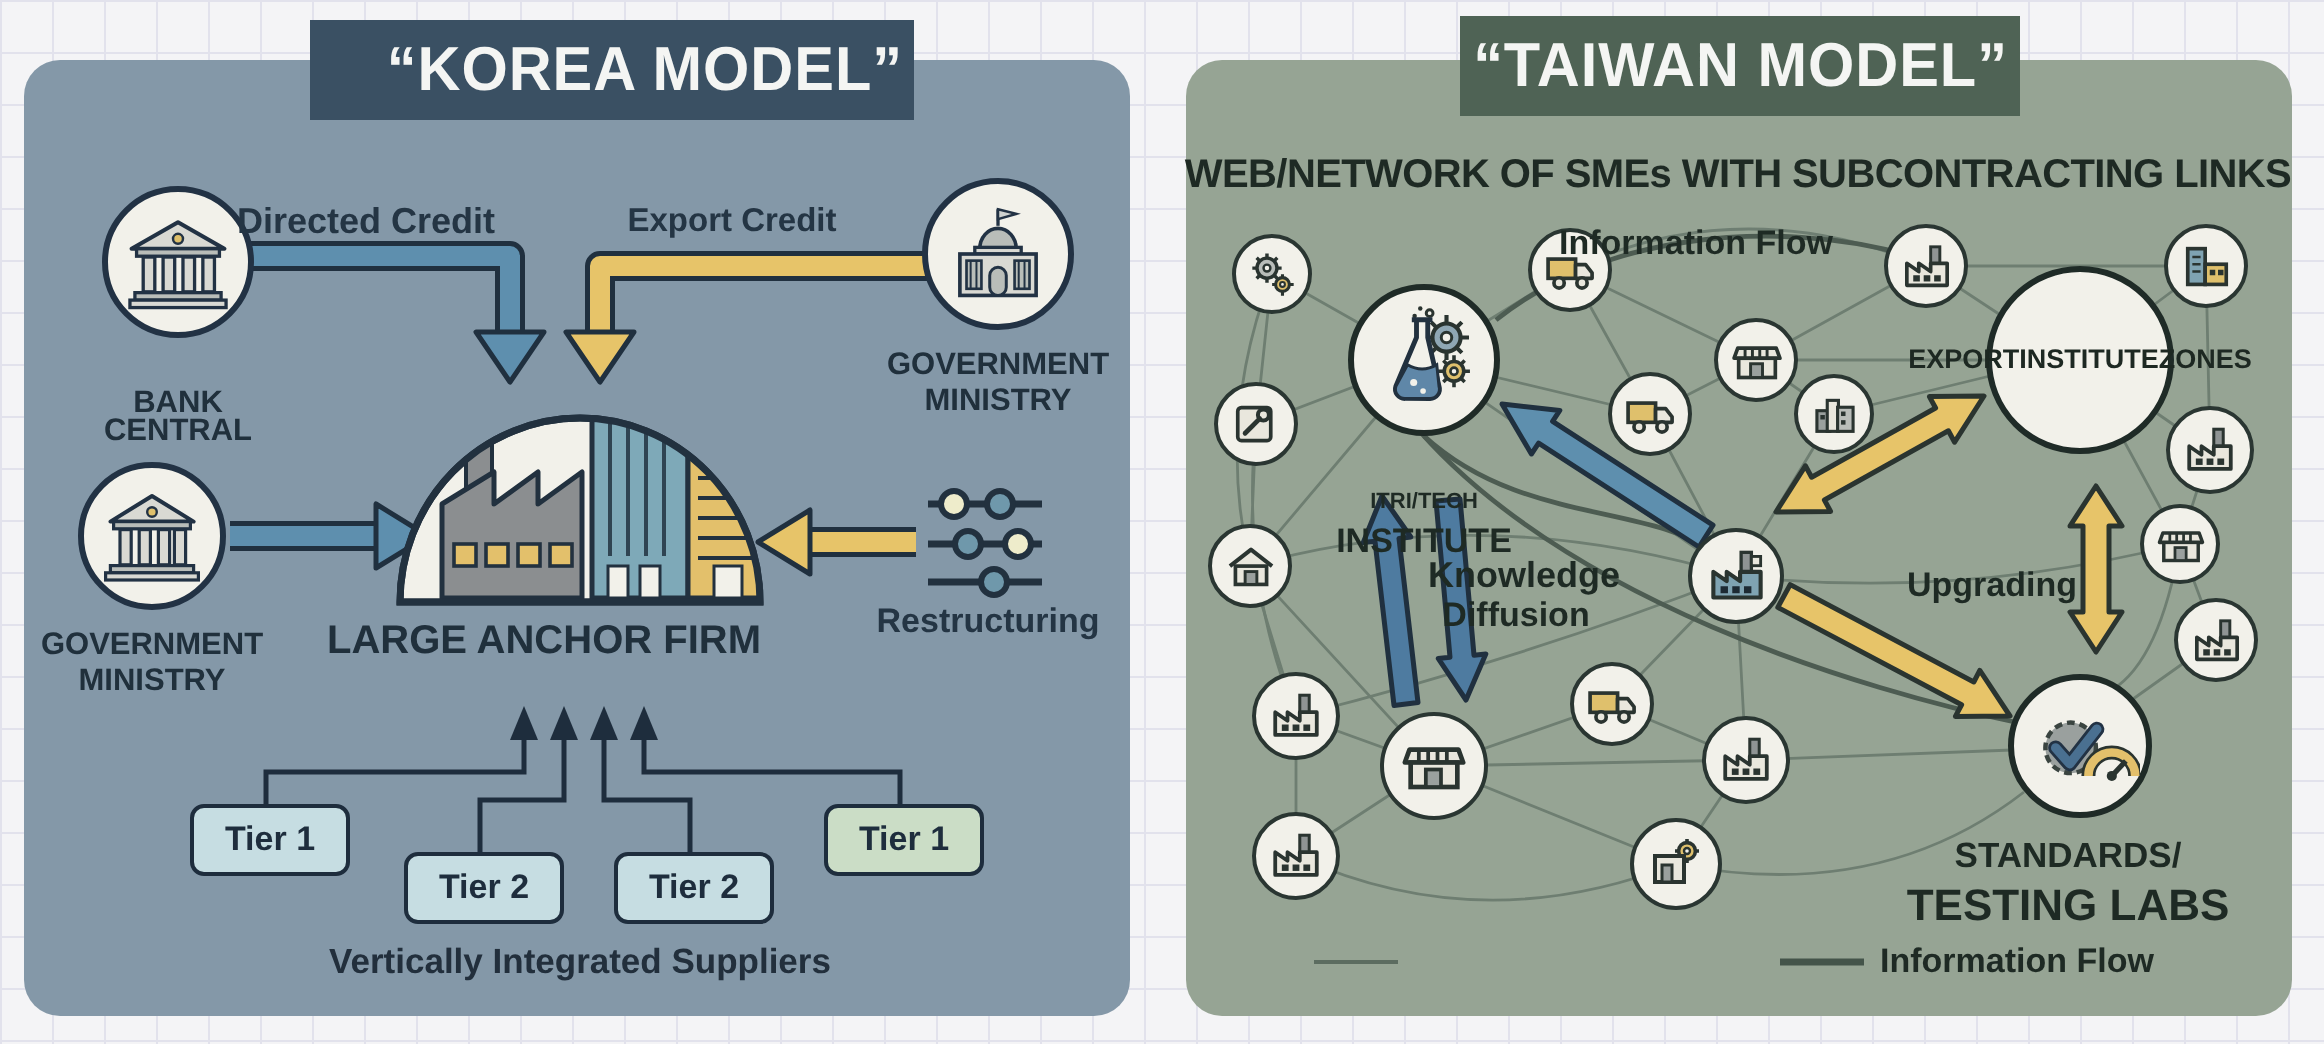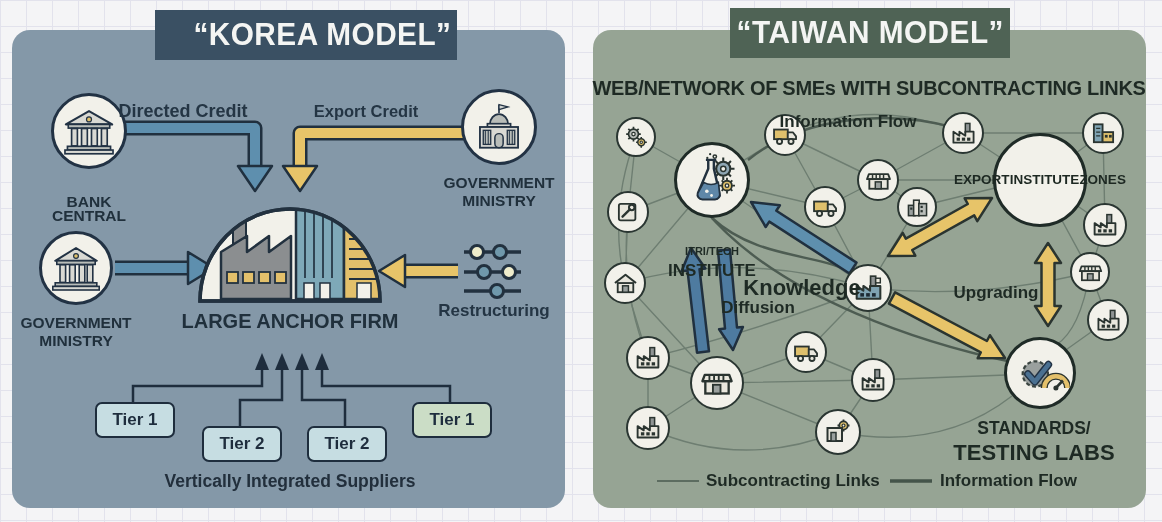--- a/index.html
+++ b/index.html
@@ -185,21 +185,21 @@
       <rect x="6" y="53" width="58" height="4.5" fill="#d9d9d3" stroke="#223244" stroke-width="2"></rect>
     </svg>
   </div>
   <div class="lbl k-dark b800" style="left:76px;top:323px;font-size:15.5px;">GOVERNMENT</div>
   <div class="lbl k-dark b800" style="left:76px;top:341px;font-size:15.5px;">MINISTRY</div>
 
   <div class="lbl b600" style="left:183px;top:111px;font-size:18px;color:#243544;">Directed Credit</div>
   <div class="lbl b600" style="left:366px;top:111px;font-size:16.5px;color:#243544;">Export Credit</div>
   <div class="lbl b600" style="left:494px;top:311px;font-size:17px;color:#243544;">Restructuring</div>
 
-  <div class="lbl k-dark b800" style="left:290px;top:321px;font-size:20px;">LARGE ANCHOR FIRM</div>
+  <div class="lbl k-dark b800" style="left:272px;top:321px;font-size:20px;">LARGE ANCHOR FIRM</div>
 
   <div class="tier-box tier-blue" style="left:95px;top:402px;">Tier 1</div>
   <div class="tier-box tier-blue" style="left:202px;top:426px;">Tier 2</div>
   <div class="tier-box tier-blue" style="left:307px;top:426px;">Tier 2</div>
   <div class="tier-box tier-green" style="left:412px;top:402px;">Tier 1</div>
 
   <div class="lbl b600" style="left:290px;top:481px;font-size:17.5px;color:#222f3c;">Vertically Integrated Suppliers</div>
 
   <div class="lbl t-dark b800" style="left:869px;top:88px;font-size:20px;letter-spacing:-0.3px;">WEB/NETWORK OF SMEs WITH SUBCONTRACTING LINKS</div>
   <div class="lbl b600 t-dark" style="left:848px;top:122px;font-size:17px;">Information Flow</div>
@@ -221,21 +221,21 @@
       <circle cx="27" cy="8.5" r="1.2" fill="#2a3430"></circle>
       <path d="M25.5 10.5 h11 M28 10.5 v9.5 L17 46 a5 5 0 0 0 4.8 6.5 h13.4 a5 5 0 0 0 4.8 -6.5 L34 20 v-9.5" fill="#f2f1ea" stroke="#22313f" stroke-width="2.6" stroke-linejoin="round"></path>
       <path d="M23.2 34.5 L17 46 a5 5 0 0 0 4.8 6.5 h13.4 a5 5 0 0 0 4.8 -6.5 L38.8 34.5 c-5.2 3 -10.4 3 -15.6 0 z" fill="#5f87a8" stroke="#22313f" stroke-width="1.6"></path>
       <circle cx="26.5" cy="44" r="1.9" fill="#f2f1ea"></circle>
       <circle cx="31.5" cy="48.5" r="1.5" fill="#f2f1ea"></circle>
     </svg>
   </div>
   <div class="lbl t-dark b800" style="left:712px;top:251px;font-size:11px;">ITRI/TECH</div>
   <div class="lbl t-dark b800" style="left:712px;top:271px;font-size:17px;">INSTITUTE</div>
 
-  <div class="lbl b600 t-dark" style="left:762px;top:288px;font-size:22px;margin-left:40px;">Knowledge</div>
+  <div class="lbl b600 t-dark" style="left:762px;top:288px;font-size:18px;">Knowledge</div>
   <div class="lbl b600 t-dark" style="left:758px;top:308px;font-size:17px;">Diffusion</div>
   <div class="lbl b600 t-dark" style="left:996px;top:293px;font-size:17px;">Upgrading</div>
 
   <div class="epz-circle">
     <span>EXPORT</span>
     <span>INSTITUTE</span>
     <span>ZONES</span>
   </div>
 
   <div class="node-circle t-border" style="left:1004px;top:337px;width:72px;height:72px;z-index:12;">
@@ -245,21 +245,20 @@
       <path d="M19 32 l7.5 8.5 L41 22" fill="none" stroke="#4a7091" stroke-width="5" stroke-linecap="round" stroke-linejoin="round"></path>
       <path d="M36.5 47 A12.5 12.5 0 0 1 61.5 47" fill="none" stroke="#2a3430" stroke-width="7.5"></path>
       <path d="M36.5 47 A12.5 12.5 0 0 1 61.5 47" fill="none" stroke="#e3c06b" stroke-width="4.6"></path>
       <line x1="49" y1="47" x2="56.5" y2="39" stroke="#2a3430" stroke-width="2.8"></line>
       <circle cx="49" cy="47" r="2.7" fill="#2a3430"></circle>
     </svg>
   </div>
   <div class="lbl t-dark b800" style="left:1034px;top:428px;font-size:17.5px;">STANDARDS/</div>
   <div class="lbl t-dark b800" style="left:1034px;top:453px;font-size:22px;">TESTING LABS</div>
 
-  <div class="legend-text b600 t-dark" style="left:706px;top:481px;font-size:17px;">Subcontracting Links</div>
   <div class="legend-text b600 t-dark" style="left:940px;top:481px;font-size:17px;">Information Flow</div>
 
   <div id="net-nodes">
       <div class="net-node" style="left: 616px; top: 117px; width: 40px; height: 40px;">
         <svg width="31" height="31" viewBox="0 0 36 36">
           <path d="M14.5 5.5 v3 M14.5 19.5 v3 M6 14 h3 M20 14 h3 M8.5 8 l2.1 2.1 M18.4 17.9 l2.1 2.1 M8.5 20 l2.1 -2.1 M18.4 10.1 l2.1 -2.1" stroke="#2a3430" stroke-width="2"></path>
           <circle cx="14.5" cy="14" r="5.8" fill="#b9bdb9" stroke="#2a3430" stroke-width="2"></circle>
           <circle cx="14.5" cy="14" r="2" fill="#f2f1ea" stroke="#2a3430" stroke-width="1.4"></circle>
           <path d="M23.5 17.5 v2.5 M23.5 27.5 v2.5 M17.5 23.5 h2.5 M27.5 23.5 h2.5" stroke="#2a3430" stroke-width="1.8"></path>
           <circle cx="23.5" cy="23.5" r="4" fill="#dfc06c" stroke="#2a3430" stroke-width="1.8"></circle>

